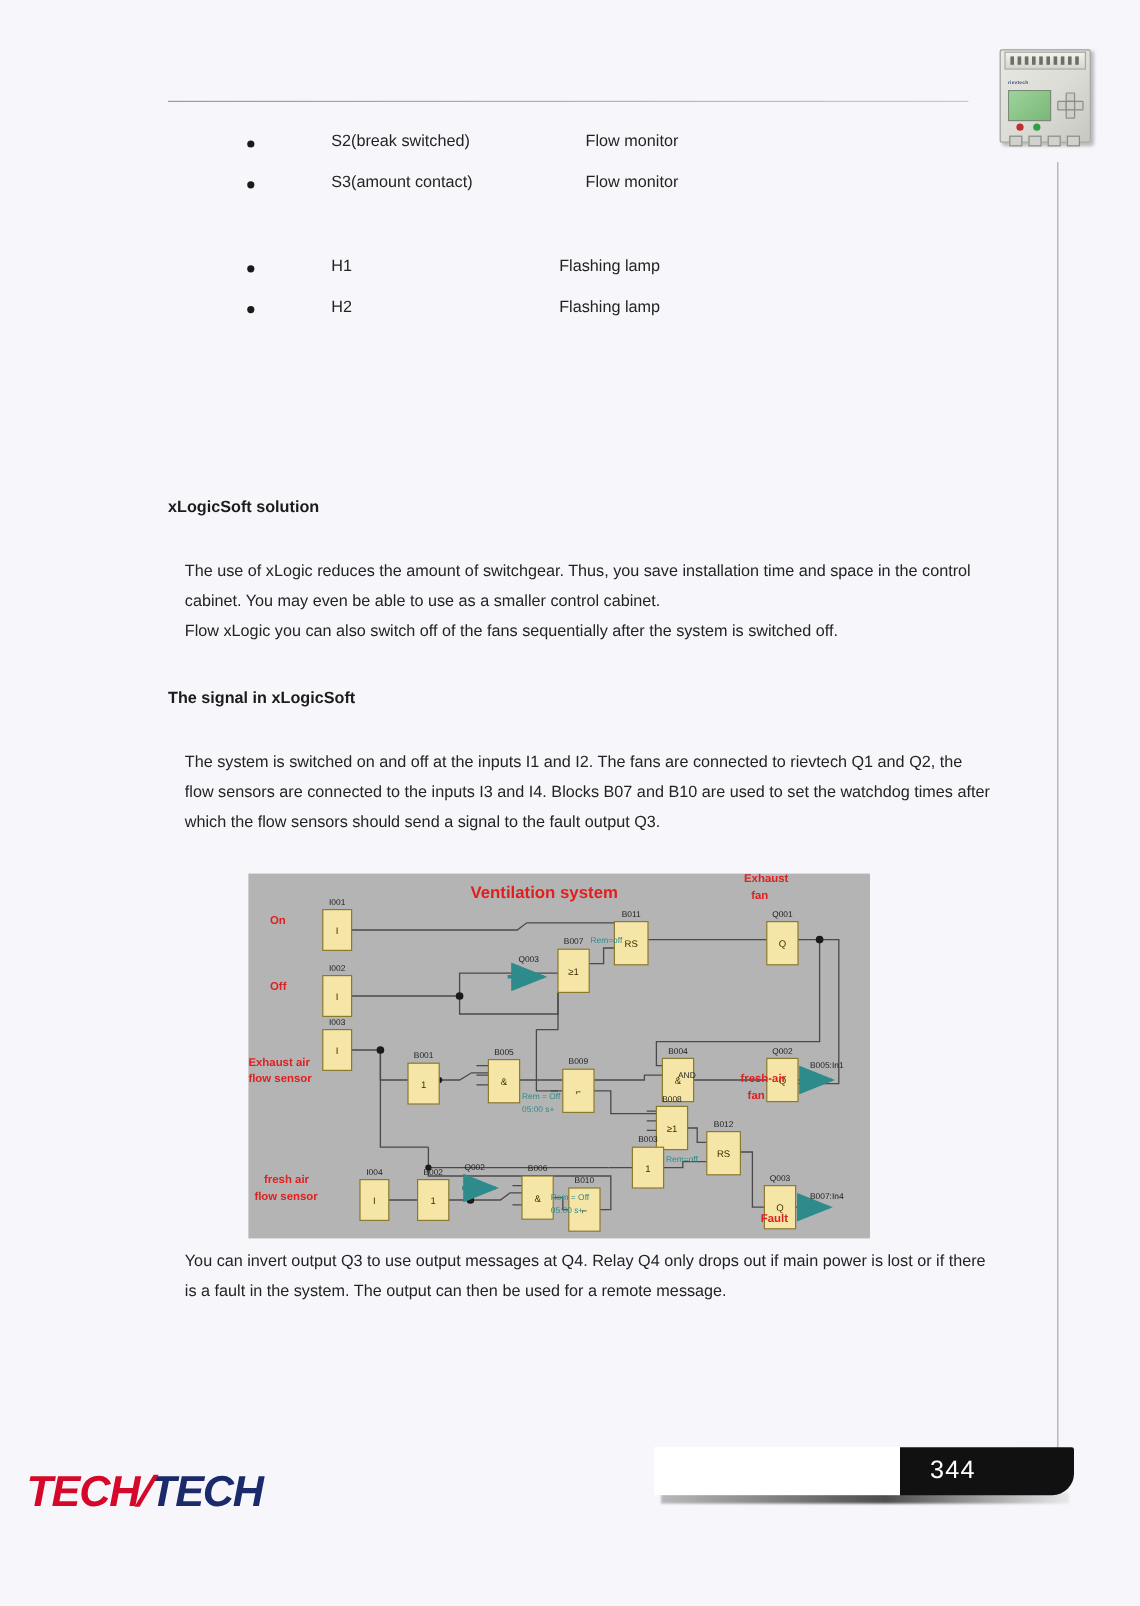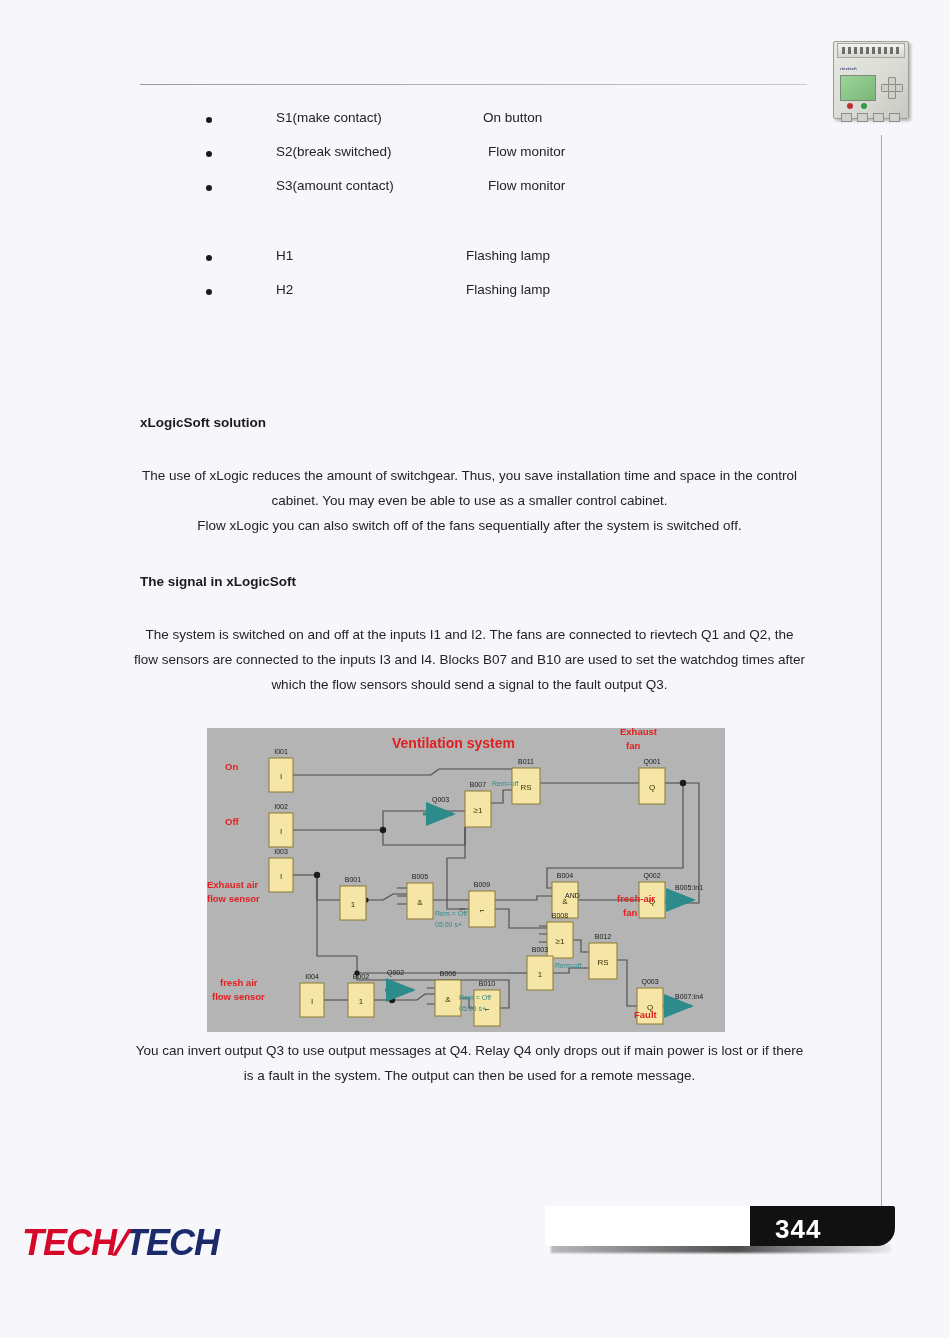--- a/index.html
+++ b/index.html
@@ -143,26 +143,25 @@
   .sec-head {
     position: absolute;
     left: 140px;
     font-size: 13.5px;
     font-weight: bold;
     color: #1b1b1b;
     text-align: center;
   }
   .para {
     position: absolute;
-    left: 132px;
+    left: 154px;
     width: 675px;
     font-size: 13.5px;
     line-height: 25px;
     color: #232323;
-    text-align: center;
   }
 
   
   .diagram {
     position: absolute;
     left: 207px;
     top: 728px;
     width: 518px;
     height: 304px;
     background: #b4b4b4;
@@ -226,22 +225,22 @@
     font-size: 28px;
     font-style: italic;
     font-weight: bold;
     color: #111111;
     letter-spacing: -0.5px;
     white-space: nowrap;
   }
   .fb-page {
     position: absolute;
     left: 230px; top: 16px;
-    font-size: 26px;
-    font-weight: bold;
+    font-size: 21px;
+    font-weight: normal;
     color: #ffffff;
     letter-spacing: 1px;
   }
 </style>
 </head>
 <body>
 
 <div class="header-rule"></div>
 <div class="right-vline"></div>
 
@@ -272,25 +271,20 @@
   <div class="plc-led" style="left:34px; background:#2f9e44;"></div>
   <div class="plc-foot" style="left:14px"></div>
   <div class="plc-foot" style="left:30px"></div>
   <div class="plc-foot" style="left:46px"></div>
   <div class="plc-foot" style="left:62px"></div>
 </div>
 
 <div class="bullet-list">
   <div class="bullet-row">
     <span class="bullet-dot"></span>
-    <span class="bullet-code">S1(make contact)</span>
-    <span class="bullet-desc" style="left:285px">On button</span>
-  </div>
-  <div class="bullet-row">
-    <span class="bullet-dot"></span>
     <span class="bullet-code">S2(break switched)</span>
     <span class="bullet-desc" style="left:290px">Flow monitor</span>
   </div>
   <div class="bullet-row gap">
     <span class="bullet-dot"></span>
     <span class="bullet-code">S3(amount contact)</span>
     <span class="bullet-desc" style="left:290px">Flow monitor</span>
   </div>
   <div class="bullet-row">
     <span class="bullet-dot"></span>

